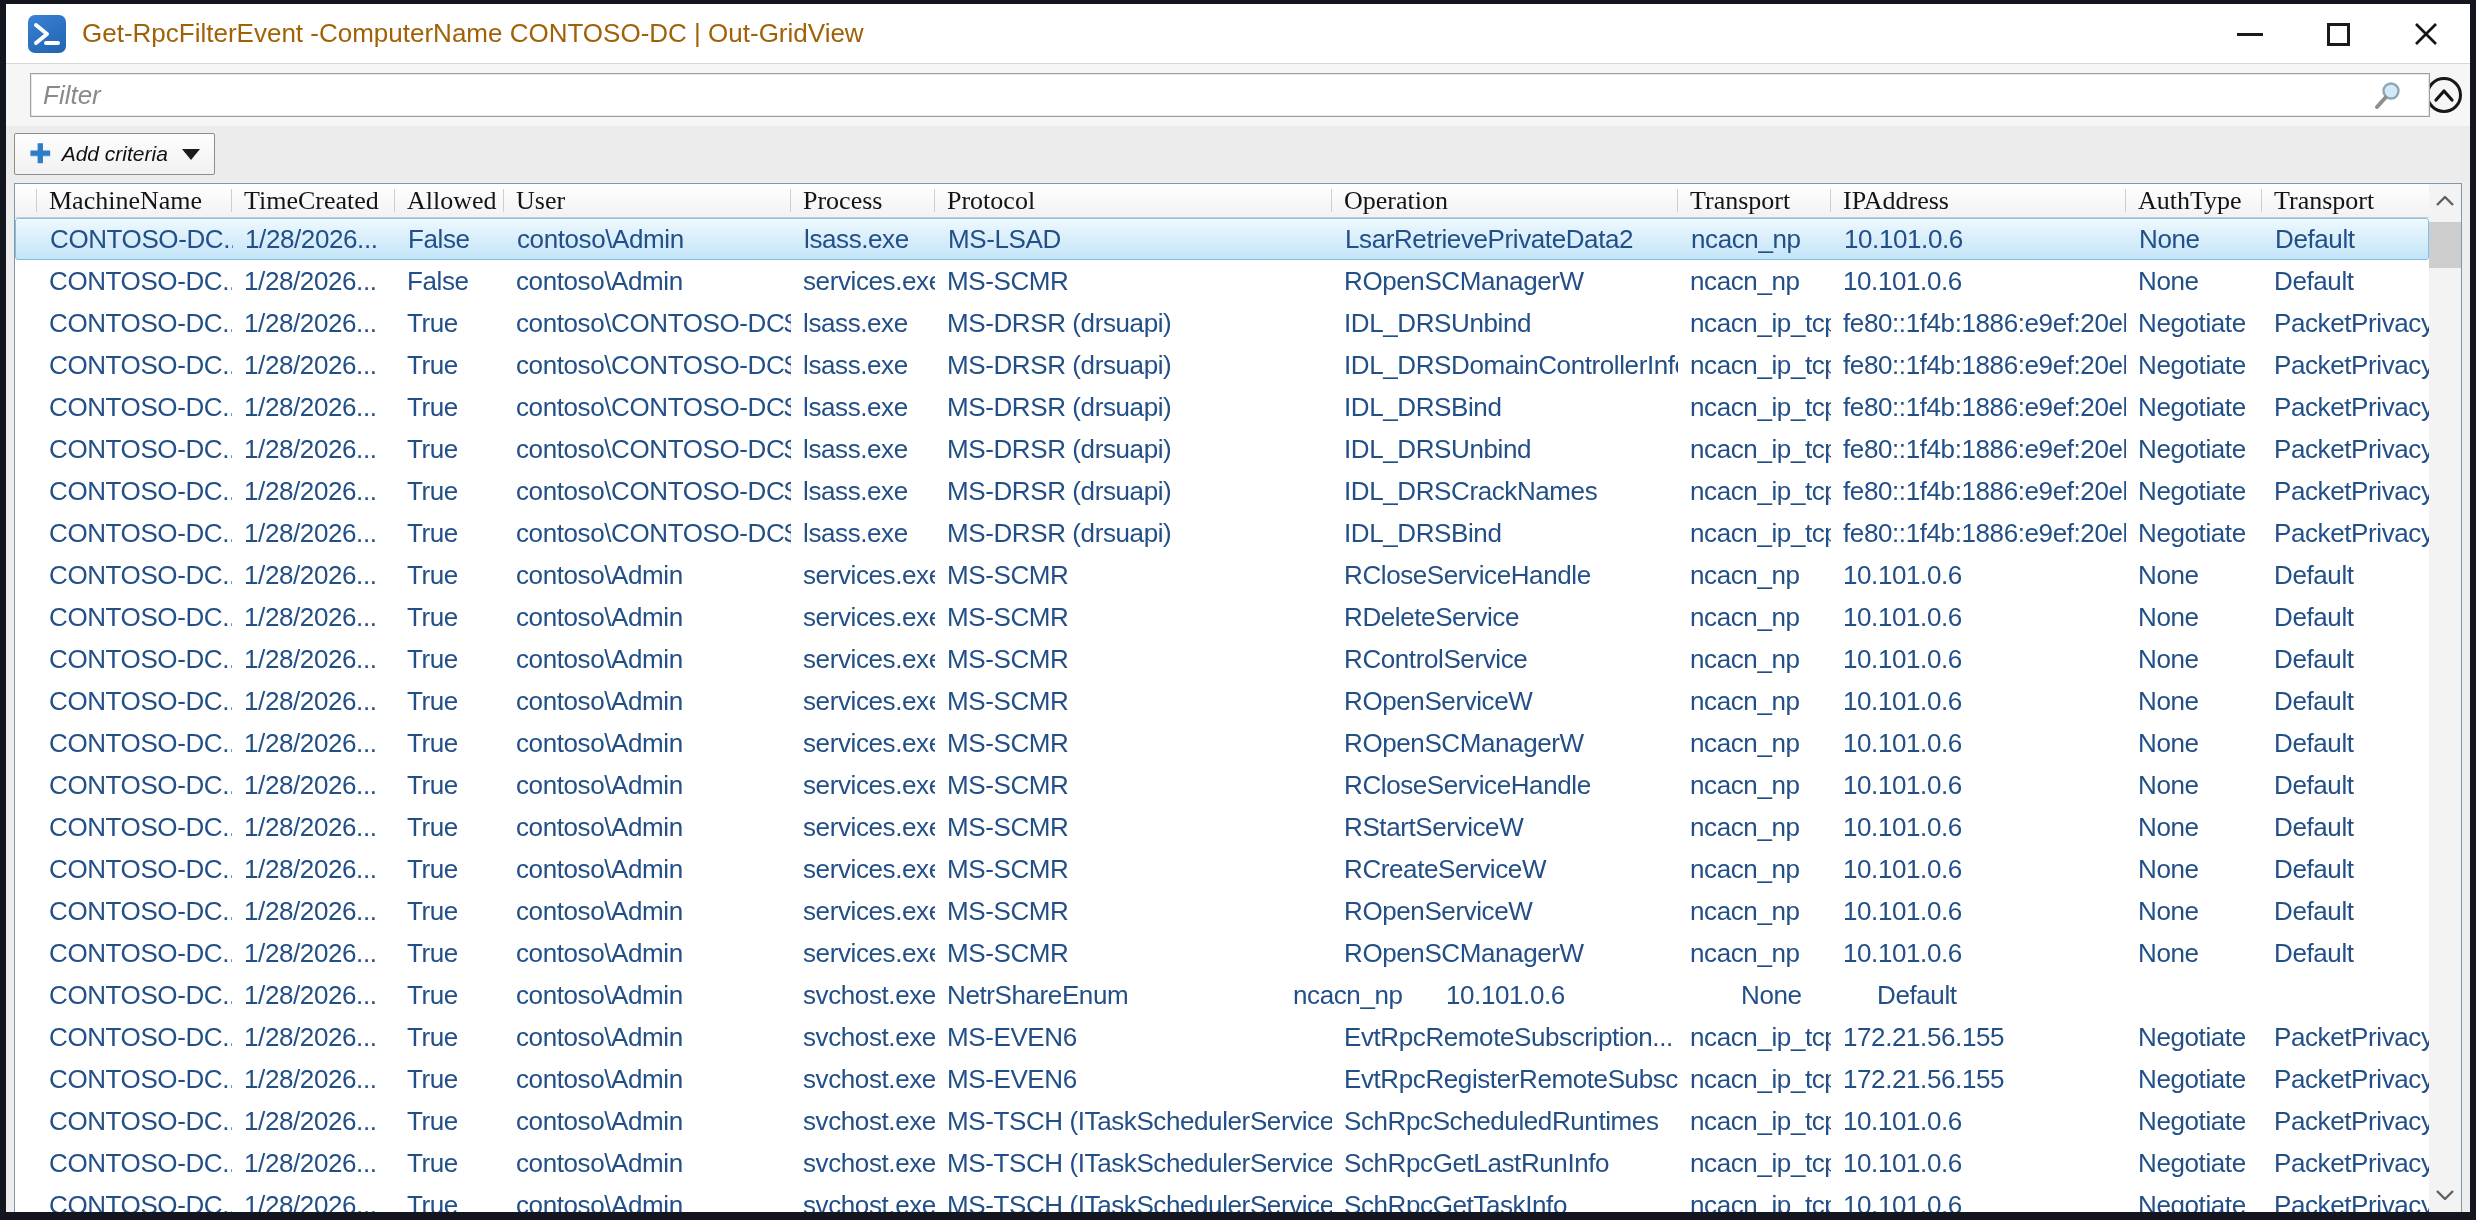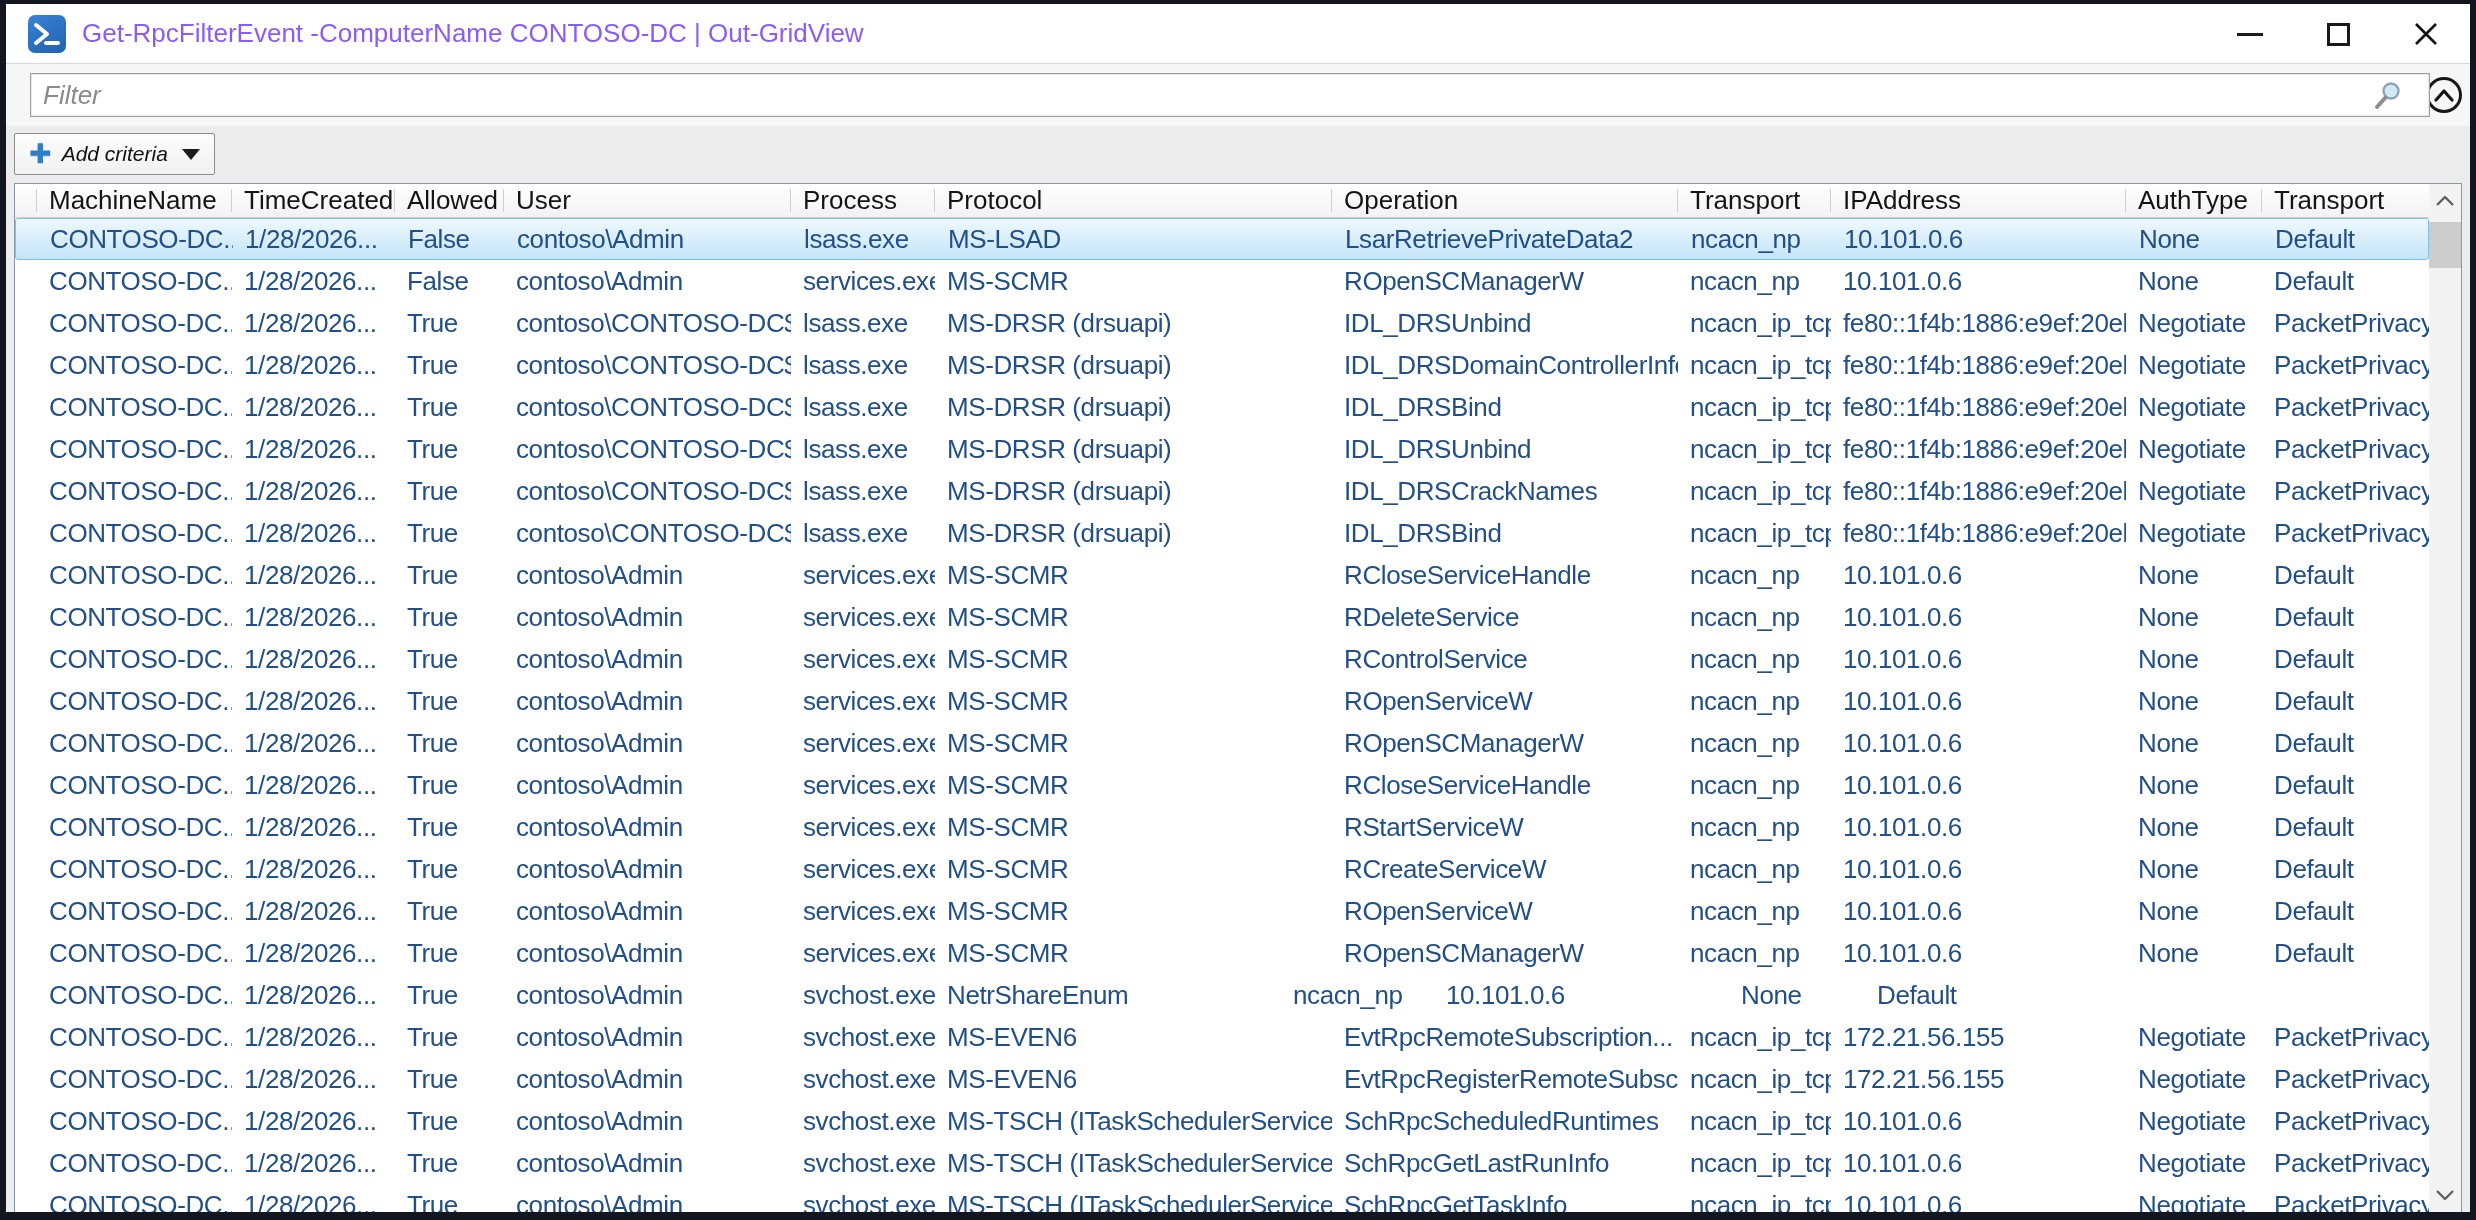--- a/index.html
+++ b/index.html
@@ -12,21 +12,21 @@
   }
 
   
   .titlebar{
     height:60px; background:#ffffff; border-bottom:1px solid #d6d6d6;
     display:flex; align-items:center; position:relative;
   }
   .ps-icon{ width:38px; height:38px; margin-left:22px; border-radius:7px;
     background:linear-gradient(150deg,#3b82d4,#1f62b0); position:relative; flex:0 0 auto; }
   .ps-icon svg{ position:absolute; inset:0; }
-  .title-text{ margin-left:16px; font-size:26px; color:#8b5cf6; white-space:nowrap; }
+  .title-text{ margin-left:16px; font-size:26px; color:#a16207; white-space:nowrap; }
   .winbtns{ position:absolute; right:0; top:0; height:60px; display:flex; }
   .winbtn{ width:88px; height:60px; display:flex; align-items:center; justify-content:center; }
   .glyph-min{ width:26px; border-top:3px solid #1a1a1a; }
   .glyph-max{ width:23px; height:23px; border:3px solid #1a1a1a; }
 
   
   .filter-row{ height:62px; background:#f6f6f6; display:flex; align-items:center; padding:0 8px; }
   .filter-box{ position:relative; flex:1; height:44px; margin-right:12px; }
   .filter-input{
     width:100%; height:44px; background:#fff; border:1px solid #9f9f9f;
@@ -51,21 +51,21 @@
     border-top:11px solid #1b1b1b; margin-left:14px; }
 
   
   .grid{
     position:absolute; left:8px; right:8px; top:179px; bottom:0;
     background:#fff; border:1px solid #8498ab; border-bottom:none; overflow:hidden;
   }
   .grid-header{ display:flex; height:34px; background:linear-gradient(#ffffff,#f2f2f2);
     border-bottom:1px solid #cfcfcf; width:calc(100% - 32px); }
   .hcell{ position:relative; display:flex; align-items:center; padding-left:12px;
-    font-size:26px; color:#141414; white-space:nowrap; overflow:hidden; flex:0 0 auto; }
+    font-size:26px; color:#141414; white-space:nowrap; overflow:hidden; flex:0 0 auto;font-family:Liberation Serif, serif; }
   .hcell::after{ content:""; position:absolute; right:0; top:5px; bottom:5px; width:1px; background:#cfcfcf; }
   .hcell span{ position:relative; }
 
   .grid-body{ width:calc(100% - 32px); }
   .row{ display:flex; height:42px; align-items:center; background:#fff; }
   .cell{ padding-left:12px; font-size:26px; letter-spacing:-0.4px; color:#224f87;
     white-space:nowrap; overflow:hidden; flex:0 0 auto; }
   .gutter{ width:22px !important; padding-left:0 !important; }
   .row.selected{
     border:1px solid #7fc0e8; border-radius:3px;

